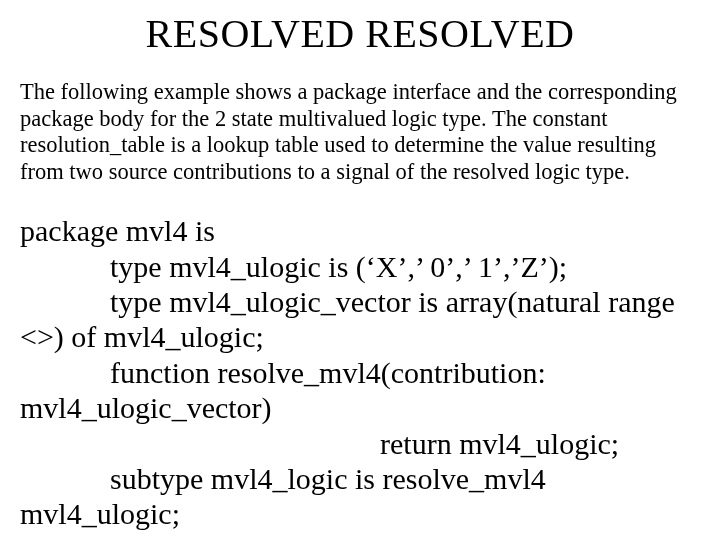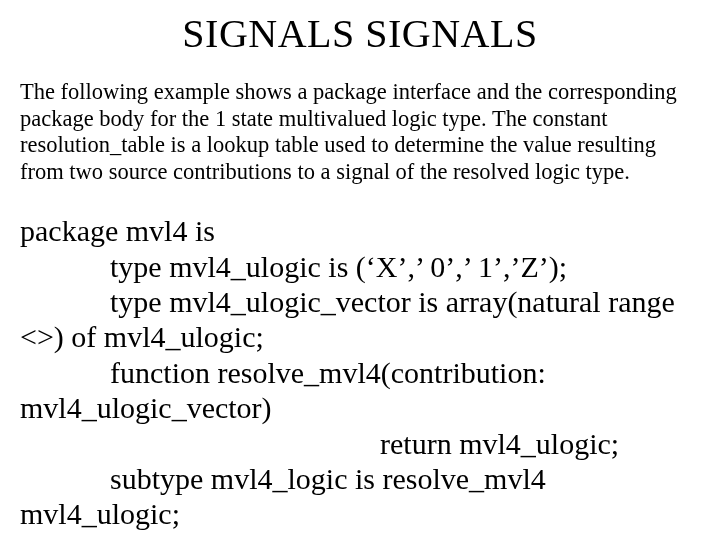--- a/index.html
+++ b/index.html
@@ -33,23 +33,23 @@
     font-size: 30px;
     line-height: 1.18;
     white-space: pre-wrap;
     font-family: "Times New Roman", Times, serif;
   }
 </style>
 </head>
 <body>
 
 <div class="slide">
-  <h1 class="title">SIGNALS SIGNALS</h1>
+  <h1 class="title">RESOLVED RESOLVED</h1>
 
-  <p class="body-text">The following example shows a package interface and the corresponding package body for the 1 state multivalued logic type. The constant resolution_table is a lookup table used to determine the value resulting from two source contributions to a signal of the resolved logic type.</p>
+  <p class="body-text">The following example shows a package interface and the corresponding package body for the 2 state multivalued logic type. The constant resolution_table is a lookup table used to determine the value resulting from two source contributions to a signal of the resolved logic type.</p>
 
   <div class="code-block">package mvl4 is
             type mvl4_ulogic is (‘X’,’ 0’,’ 1’,’Z’);
             type mvl4_ulogic_vector is array(natural range &lt;&gt;) of mvl4_ulogic;
             function resolve_mvl4(contribution: mvl4_ulogic_vector)
                                                 return mvl4_ulogic;
             subtype mvl4_logic is resolve_mvl4 mvl4_ulogic;
 end package mvl4;</div>
 </div>
 

